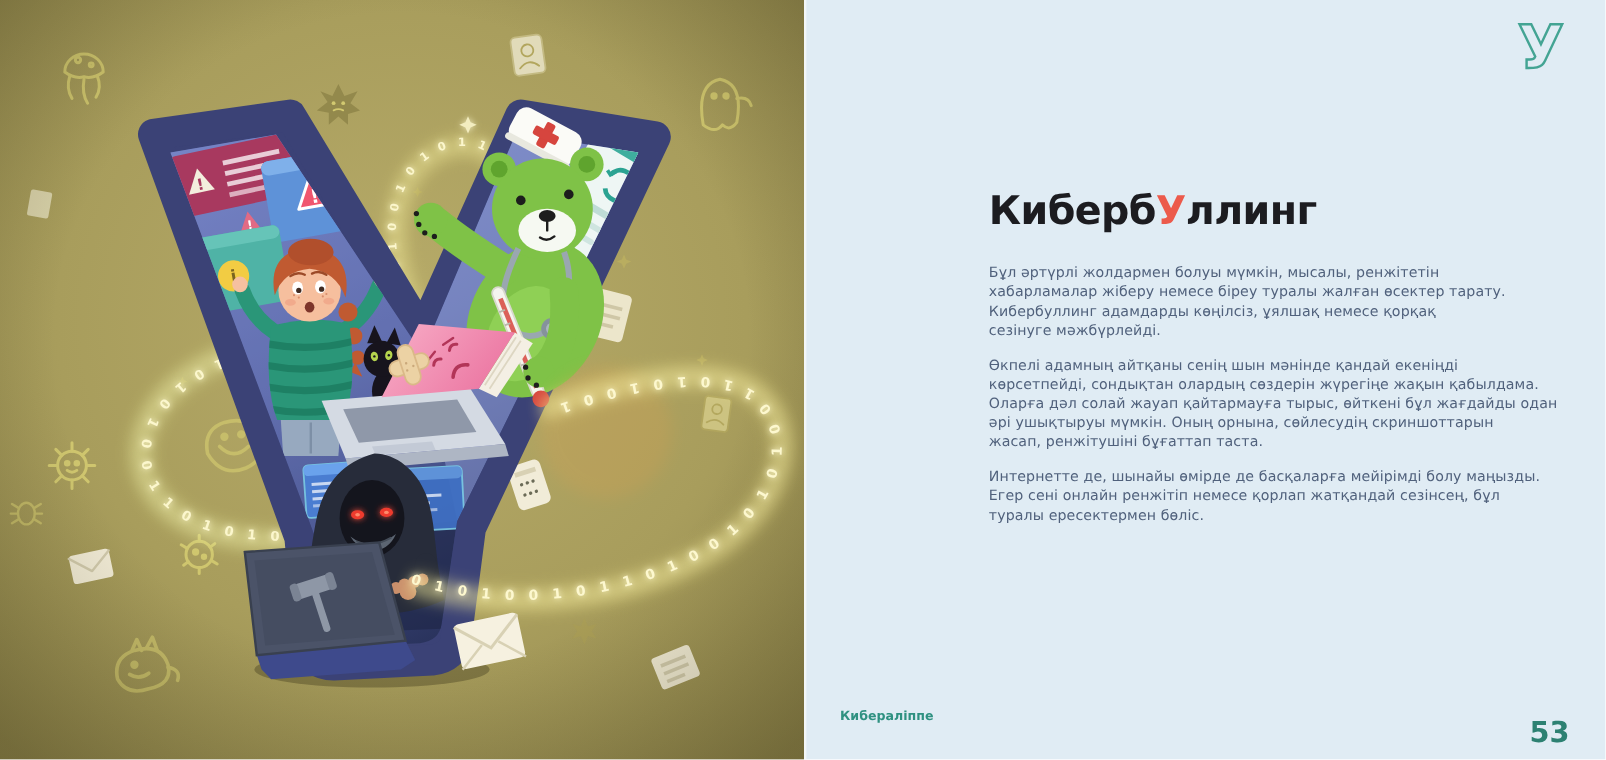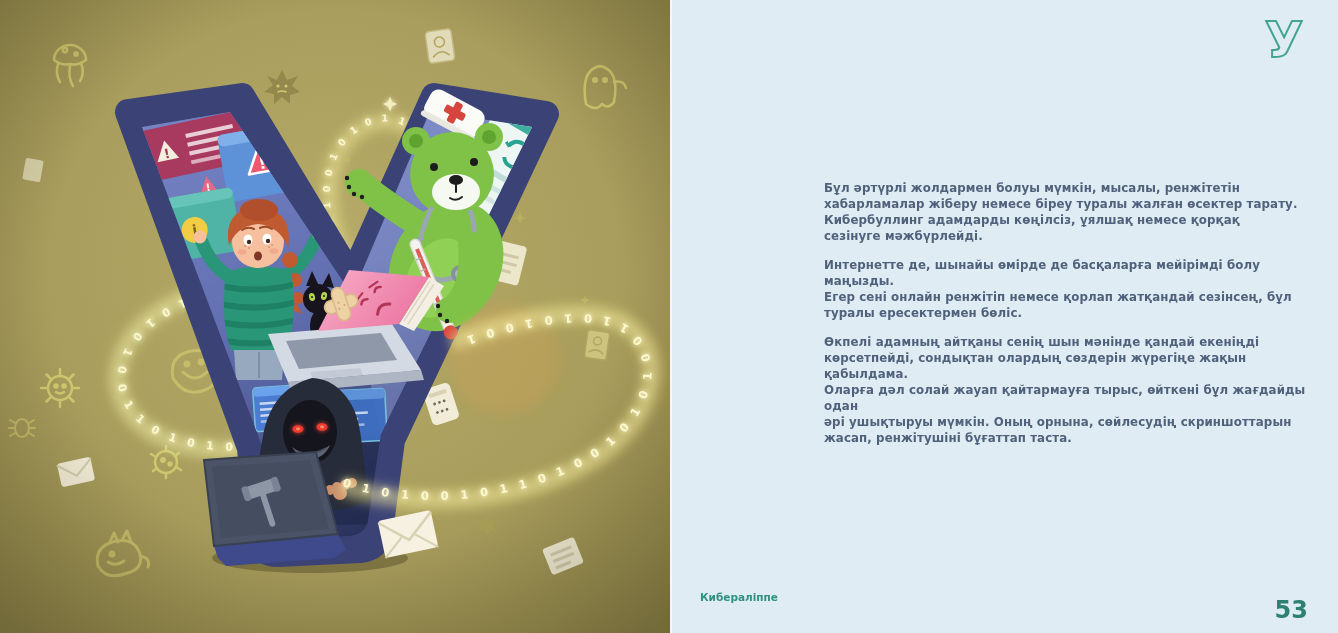--- a/index.html
+++ b/index.html
@@ -8,21 +8,21 @@
   .illustration-wrap{position:absolute;left:0;top:0;width:670px;height:633px;}
   .right-page{position:absolute;left:670px;top:0;width:668px;height:633px;
               background:#e0ecf4;border-left:2px solid #f3f7f8;box-sizing:border-box;}
   .logo{position:absolute;top:10px;right:26px;width:56px;height:62px;}
   .content{position:absolute;left:152px;top:156px;width:490px;}
   .page-title{margin:0;font-size:33px;font-weight:700;color:#1c1c20;letter-spacing:-0.5px;}
   .page-title .accent{color:#ec5a4b;}
   .lead{margin:30px 0 0 0;font-size:16.5px;line-height:1.45;color:#4e7ea7;
         font-weight:500;white-space:pre-line;}
   .para{margin:13px 0 0 0;font-size:11.8px;line-height:1.36;color:#50617c;
-        font-weight:700;letter-spacing:0.1px;white-space:pre-line;}
+        font-weight:400;letter-spacing:0.1px;white-space:pre-line;}
   .para.first{margin-top:24px;}
   .footer-title{position:absolute;left:28px;bottom:30px;font-size:10.5px;
                 font-weight:700;color:#2f9181;}
   .page-number{position:absolute;right:30px;bottom:9px;font-size:24px;
                font-weight:700;color:#2d8172;}
 </style>
 </head>
 <body>
 
 <div class="spread">
@@ -436,33 +436,34 @@
   </svg>
   </div>
 
   <div class="right-page">
 
     <svg class="logo" viewBox="0 0 56 62">
       <text x="28" y="47" text-anchor="middle" font-family="DejaVu Sans, sans-serif" font-size="50" font-weight="bold" fill="none" stroke="#43a493" stroke-width="2">У</text>
     </svg>
 
     <div class="content">
+      <h1 class="page-title"><span>Киберб</span><span class="accent">У</span><span>ллинг</span></h1>
 
 
       <p class="para first">Бұл әртүрлі жолдармен болуы мүмкін, мысалы, ренжітетін
 хабарламалар жіберу немесе біреу туралы жалған өсектер тарату.
 Кибербуллинг адамдарды көңілсіз, ұялшақ немесе қорқақ
 сезінуге мәжбүрлейді.</p>
-      <p class="para">Интернетте де, шынайы өмірде де басқаларға мейірімді болу маңызды.
-Егер сені онлайн ренжітіп немесе қорлап жатқандай сезінсең, бұл
-туралы ересектермен бөліс.</p>
       <p class="para">Өкпелі адамның айтқаны сенің шын мәнінде қандай екеніңді
 көрсетпейді, сондықтан олардың сөздерін жүрегіңе жақын қабылдама.
 Оларға дәл солай жауап қайтармауға тырыс, өйткені бұл жағдайды одан
 әрі ушықтыруы мүмкін. Оның орнына, сөйлесудің скриншоттарын
 жасап, ренжітушіні бұғаттап таста.</p>
+      <p class="para">Интернетте де, шынайы өмірде де басқаларға мейірімді болу маңызды.
+Егер сені онлайн ренжітіп немесе қорлап жатқандай сезінсең, бұл
+туралы ересектермен бөліс.</p>
     </div>
 
     <div class="footer-title">Кибераліппе</div>
     <div class="page-number">53</div>
   </div>
 
 </div>
 
 </body></html>

